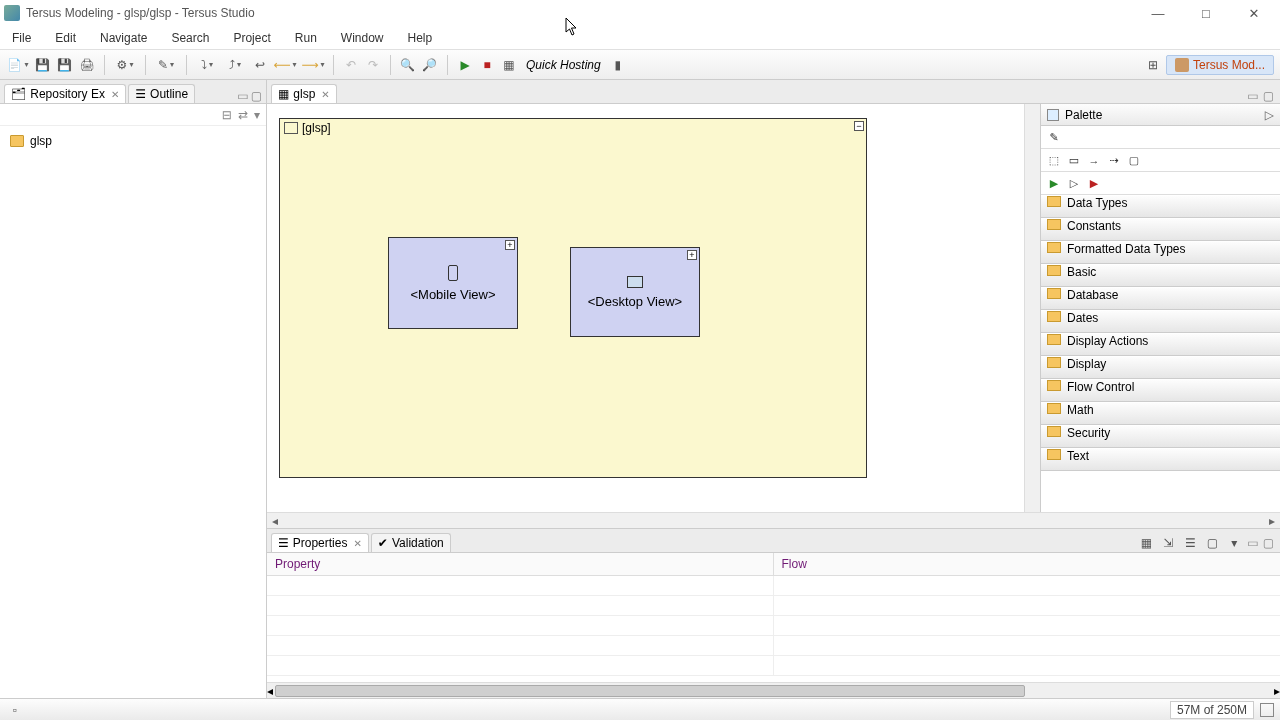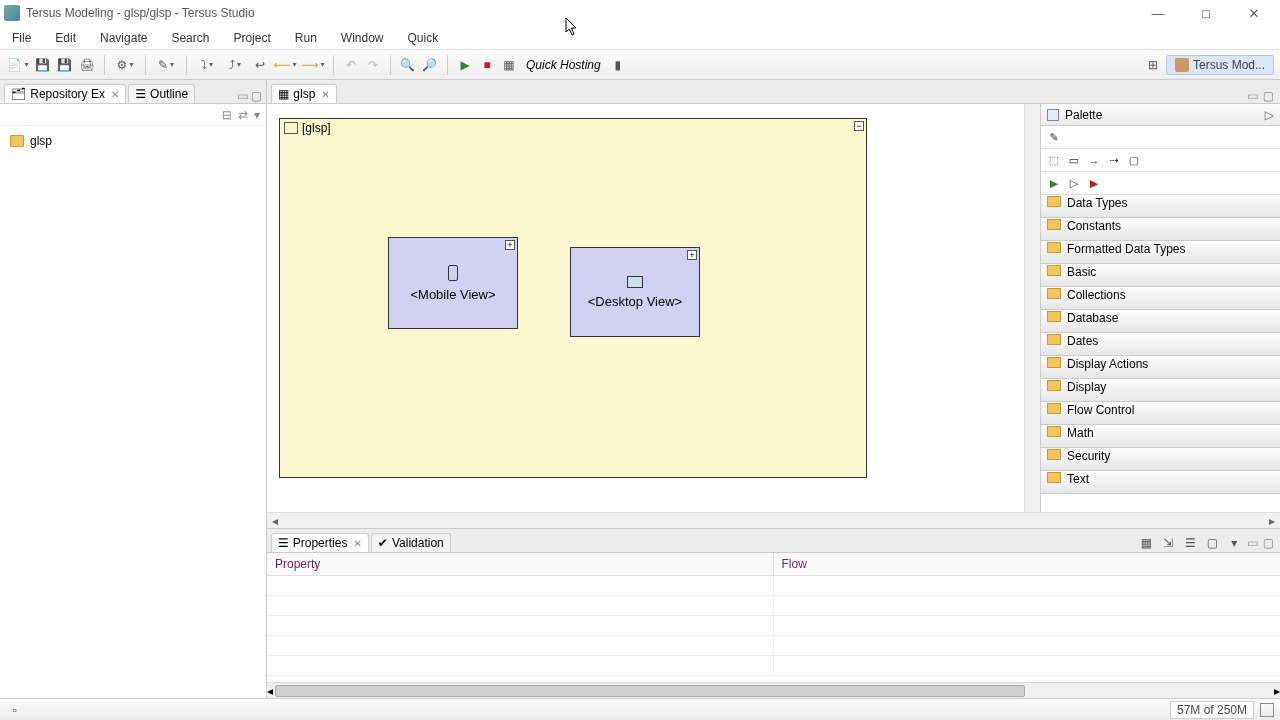--- a/index.html
+++ b/index.html
@@ -10,21 +10,21 @@
 .winbtns { display: flex; gap: 20px; margin-right: 8px; color:#555;}
 .winbtn { width: 28px; height: 20px; display:flex; align-items:center; justify-content:center; font-size:13px;}
 .menubar { height: 24px; background: #fff; display: flex; align-items: center; padding: 0 8px; gap: 16px; color:#333; border-bottom:1px solid #e0e0e0;}
 .menuitem { padding: 2px 4px; }
 .toolbar { height: 30px; background: linear-gradient(#fdfdfd,#eee); border-bottom:1px solid #ccc; display:flex; align-items:center; padding:0 6px; gap:4px;}
 .tb-sep { width:1px; height:20px; background:#ccc; margin:0 4px;}
 .tb-btn { width:18px; height:18px; display:flex; align-items:center; justify-content:center; color:#555;}
 .tb-drop { width:24px; height:18px; display:flex; align-items:center; justify-content:center; color:#555;}
 .tb-drop::after { content:"▾"; font-size:8px; margin-left:2px; color:#666;}
 .toolbar .spacer { flex:1; }
-.persp-btn { border:1px solid #b0c8e8; background:#d8e6f8; padding:2px 8px; border-radius:2px; color:#404040; display:flex; align-items:center; gap:4px;}
+.persp-btn { border:1px solid #b0c8e8; background:#d8e6f8; padding:2px 8px; border-radius:2px; color:#c2410c; display:flex; align-items:center; gap:4px;}
 .persp-ico { width:14px; height:14px; background:#c96; border-radius:2px;}
 .main { display:flex; height: calc(720px - 26px - 24px - 30px - 22px); }
 .left-pane { width: 267px; border-right:1px solid #ccc; display:flex; flex-direction:column; background:#fff;}
 .view-tabs { height:24px; display:flex; align-items:flex-end; background:#ececec; border-bottom:1px solid #ccc; padding-left:4px; gap:2px;}
 .view-tab { background:#fff; border:1px solid #ccc; border-bottom:none; padding:2px 6px; display:flex; align-items:center; gap:4px; font-size:11px; border-radius:3px 3px 0 0;}
 .view-tab.inactive { background:#f4f4f4; }
 .view-tab .x { color:#888; font-size:10px; margin-left:2px;}
 .view-tabs .mm { margin-left:auto; display:flex; gap:2px; padding-right:4px; color:#888; font-size:10px;}
 .mini-toolbar { height:22px; display:flex; justify-content:flex-end; align-items:center; gap:6px; padding:0 6px; background:#fff; border-bottom:1px solid #eee; color:#888;}
 .tree { flex:1; padding:6px 10px; }
@@ -97,21 +97,21 @@
 </div>
 
 <div class="menubar">
   <span class="menuitem">File</span>
   <span class="menuitem">Edit</span>
   <span class="menuitem">Navigate</span>
   <span class="menuitem">Search</span>
   <span class="menuitem">Project</span>
   <span class="menuitem">Run</span>
   <span class="menuitem">Window</span>
-  <span class="menuitem">Quick</span>
+  <span class="menuitem">Help</span>
 </div>
 
 <div class="toolbar">
   <span class="tb-drop">📄</span>
   <span class="tb-btn">💾</span>
   <span class="tb-btn">💾</span>
   <span class="tb-btn">🖨</span>
   <span class="tb-sep"></span>
   <span class="tb-drop">⚙</span>
   <span class="tb-sep"></span>
@@ -245,24 +245,20 @@
           <div class="pal-cat">
               <span class="pal-folder"></span>
               <span>Formatted Data Types</span>
             </div>
           <div class="pal-cat">
               <span class="pal-folder"></span>
               <span>Basic</span>
             </div>
           <div class="pal-cat">
               <span class="pal-folder"></span>
-              <span>Collections</span>
-            </div>
-          <div class="pal-cat">
-              <span class="pal-folder"></span>
               <span>Database</span>
             </div>
           <div class="pal-cat">
               <span class="pal-folder"></span>
               <span>Dates</span>
             </div>
           <div class="pal-cat">
               <span class="pal-folder"></span>
               <span>Display Actions</span>
             </div>

